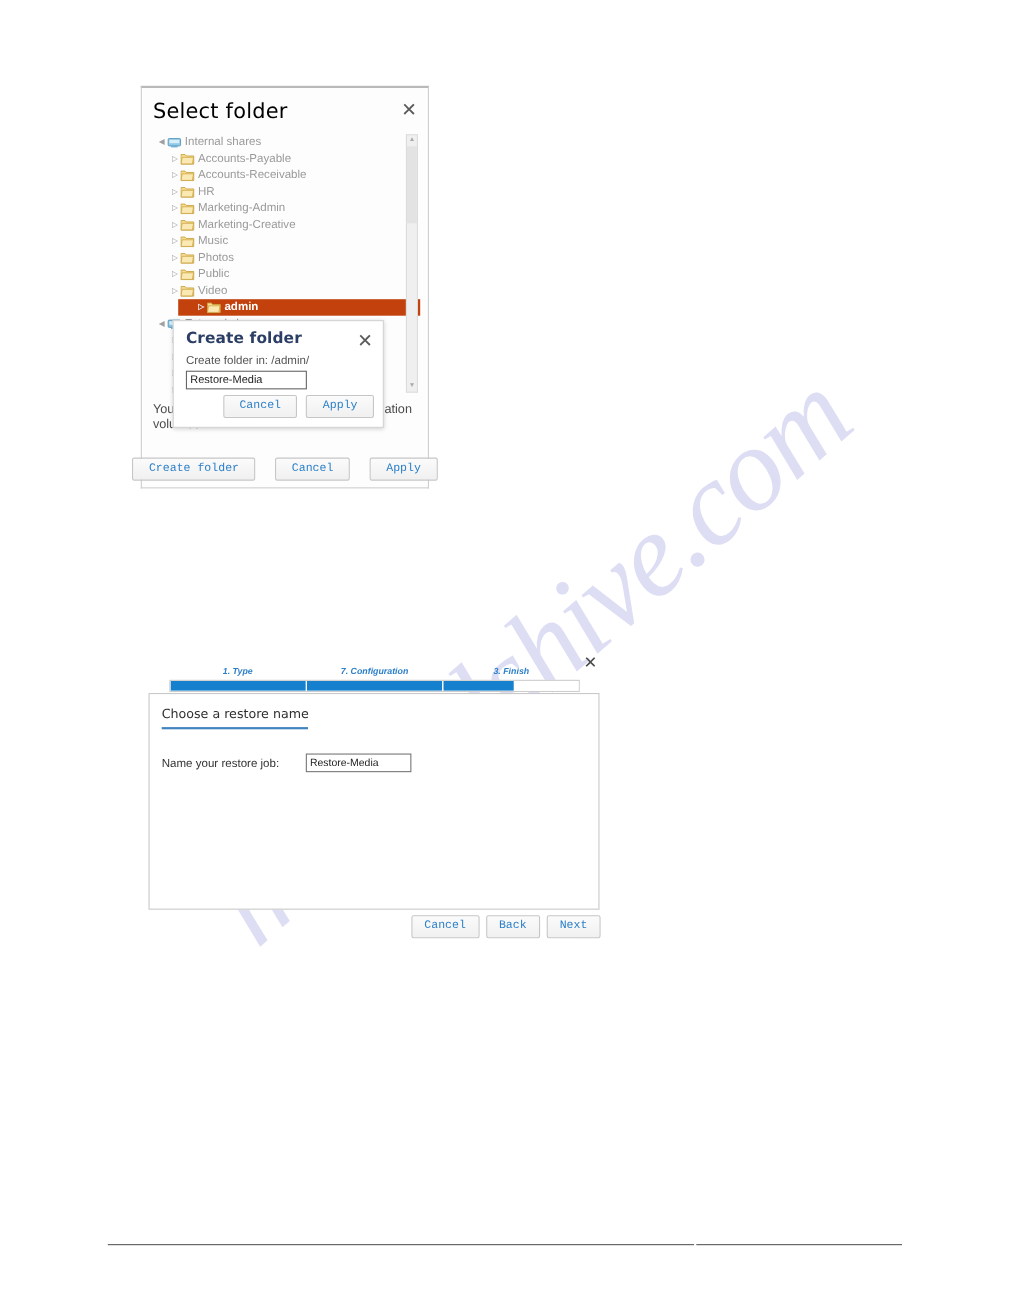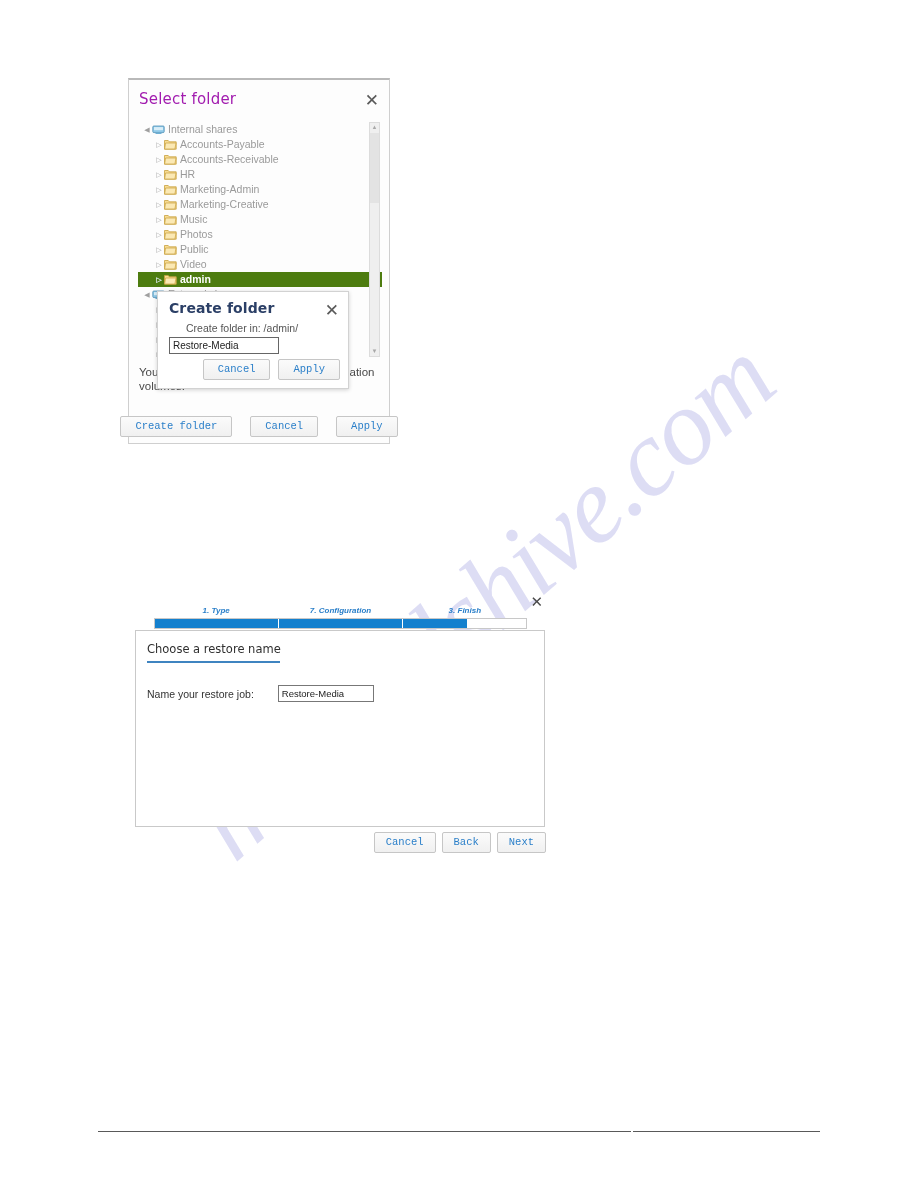--- a/index.html
+++ b/index.html
@@ -53,22 +53,22 @@
     box-sizing: border-box;
     z-index: 10;
   }
   #sf-header {
     position: relative;
     height: 34px;
     padding: 10px 12px 0 10px;
     box-sizing: border-box;
   }
   #sf-title {
-    font-size: 15px;
-    color: #a21caf;
+    font-size: 19px;
+    color: #000000;
     font-family: "DejaVu Sans", sans-serif;
     letter-spacing: .2px;
     margin-top: 48px;
   }
   .dlg-close {
     position: absolute;
     font-size: 17px;
     line-height: 1;
     color: #5a5a5a;
     cursor: pointer;
@@ -98,24 +98,25 @@
     color: #9a9a9a;
     white-space: nowrap;
     display: flex;
     align-items: center;
     cursor: default;
     font-family: "Liberation Sans", sans-serif;
   }
   .tree-row.depth0 { padding-left: 4px; }
   .tree-row.depth1 { padding-left: 16px; }
   .tree-row.selected {
-    background: #4d7c0f;
+    background: #c2410c;
     color: #ffffff;
     font-weight: bold;
     width: 232px;
+    margin-left: 24px;
   }
   .tw {
     width: 10px;
     flex: 0 0 10px;
     font-size: 7px;
     color: #9f9f9f;
     line-height: 1;
     text-align: center;
   }
   .tree-row.selected .tw { color: #e6f2fb; }
@@ -211,21 +212,21 @@
     left: 11px; top: 8px;
     font-size: 14px;
     color: #2b3f66;
     font-family: "DejaVu Sans", sans-serif;
     font-weight: 600;
     letter-spacing: .1px;
   }
   #cf-close { right: 9px; top: 10px; }
   #cf-subtitle {
     position: absolute;
-    left: 28px; top: 30px;
+    left: 11px; top: 30px;
     font-size: 10.5px;
     color: #555555;
   }
   #cf-input {
     position: absolute;
     left: 11px; top: 45px;
     width: 102px;
     height: 13px;
     font-size: 10px;
     color: #222222;

